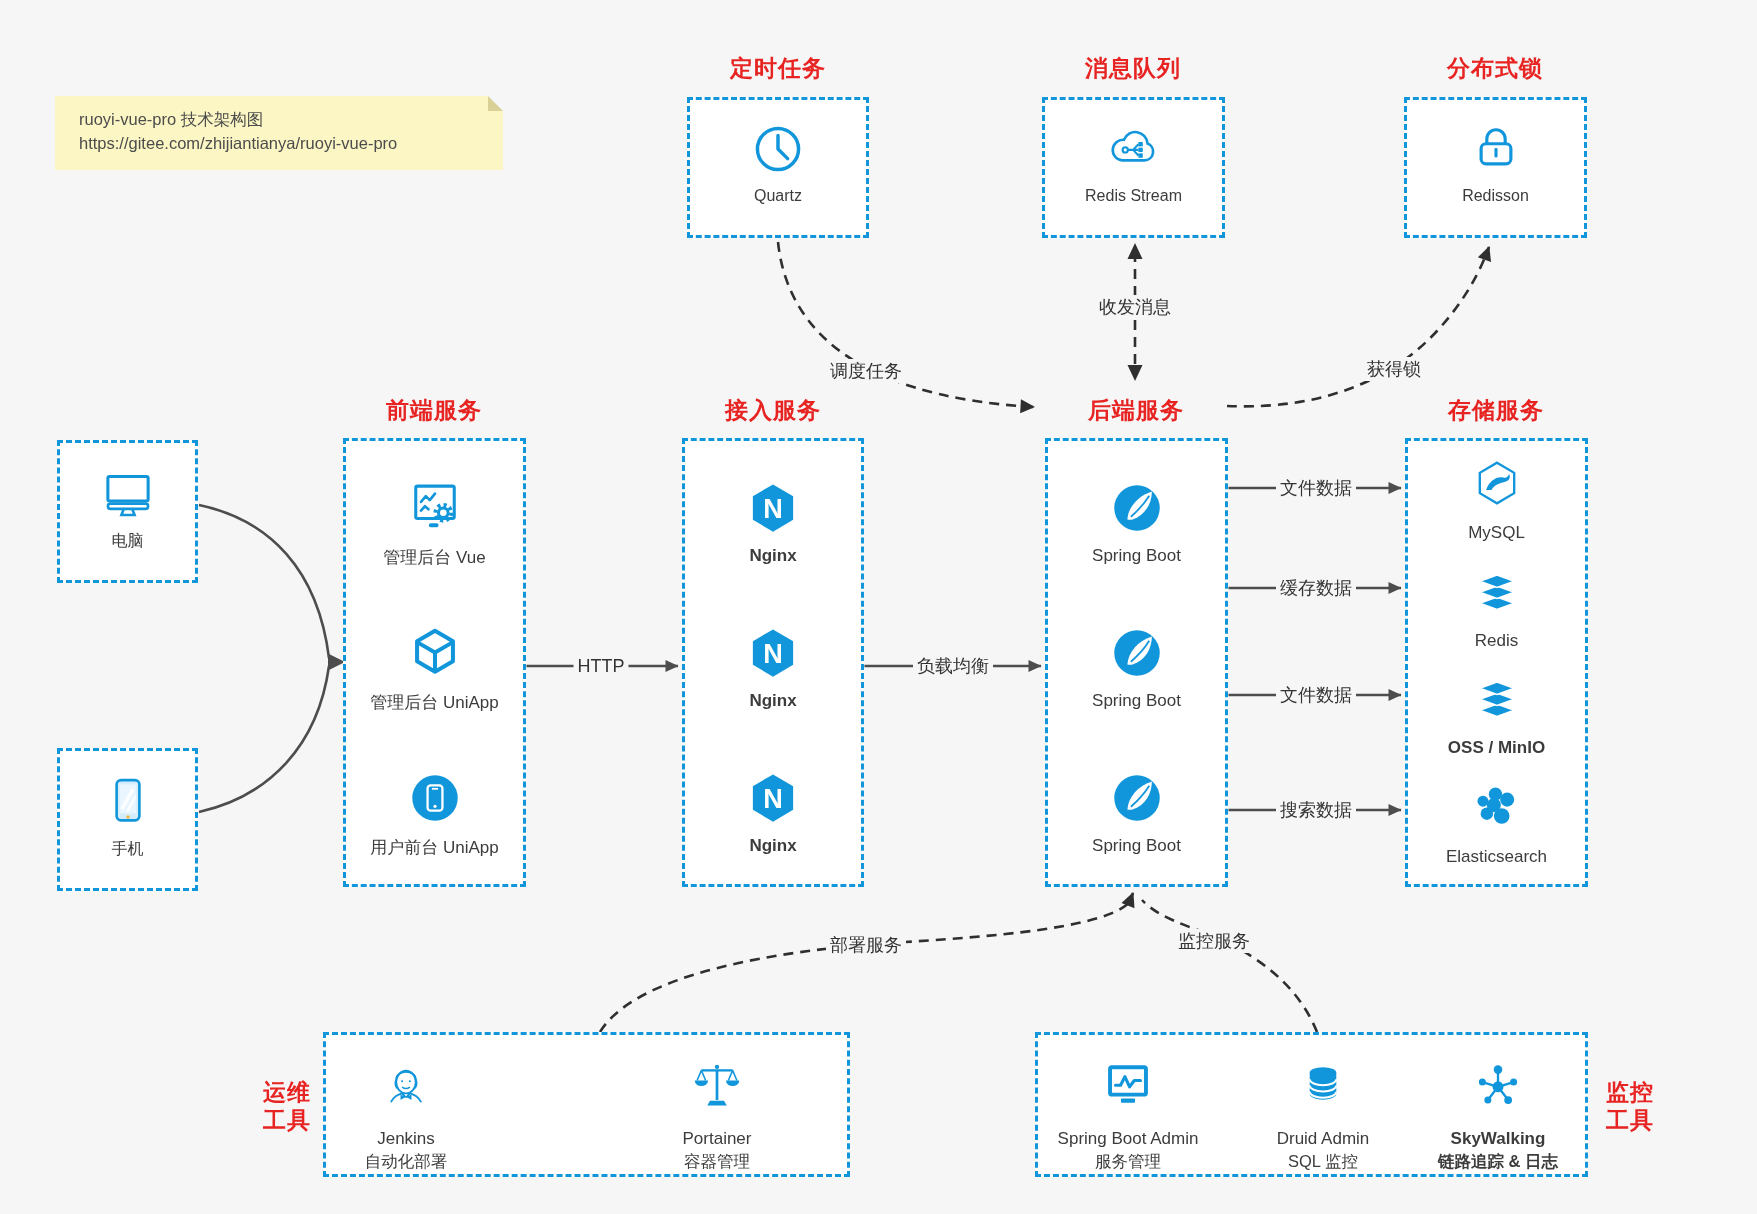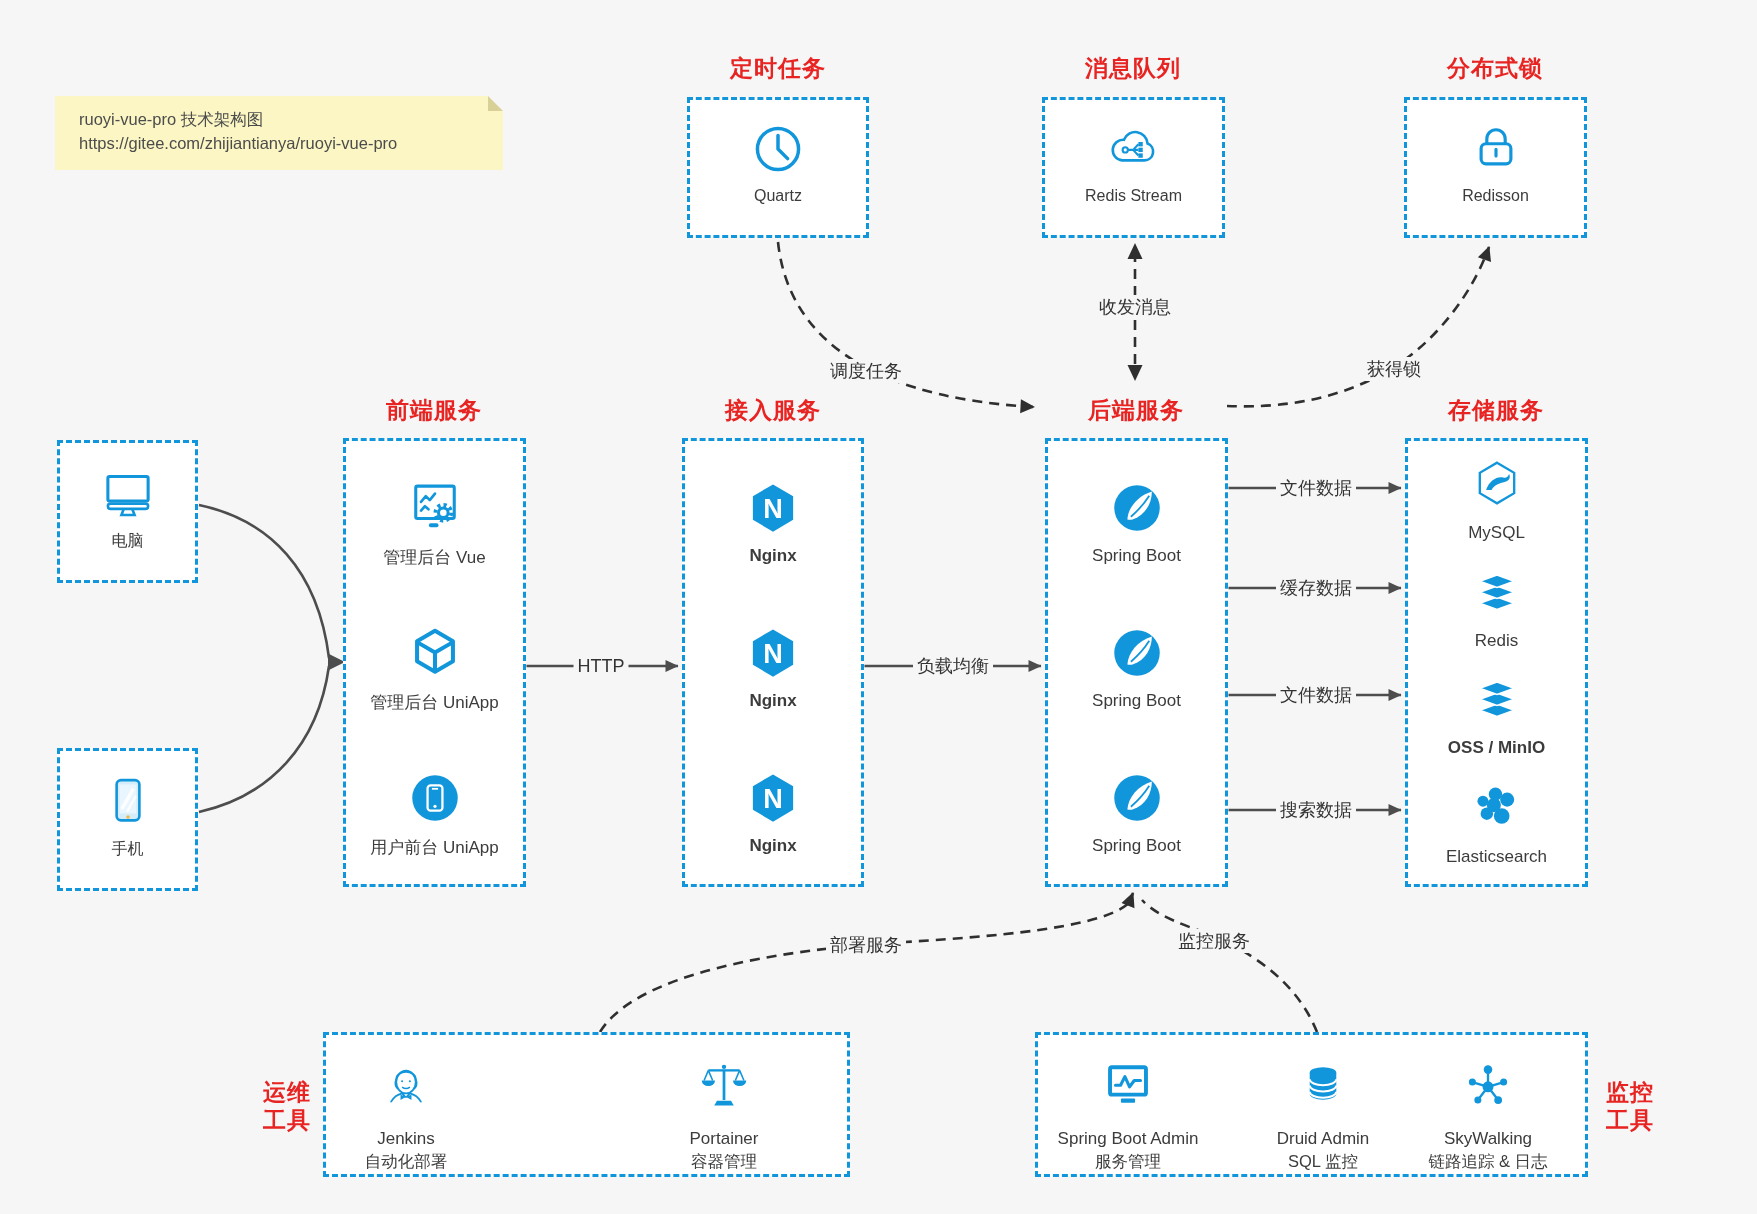--- a/index.html
+++ b/index.html
@@ -354,21 +354,21 @@
   </div>
 
   <div class="panel" style="left:323px;top:1032px;width:527px;height:145px;">
     <div class="bnode" style="left:-5px;width:170px;">
       <svg class="ic ic-sm" viewBox="0 0 64 64">
           <use href="#i-jenkins"></use>
         </svg>
       <div class="nm">Jenkins</div>
       <div class="ds">自动化部署</div>
     </div>
-    <div class="bnode" style="left:313px;width:170px;">
+    <div class="bnode" style="left:306px;width:170px;">
       <svg class="ic ic-sm" viewBox="0 0 64 64">
           <use href="#i-portainer"></use>
         </svg>
       <div class="nm">Portainer</div>
       <div class="ds">容器管理</div>
     </div>
   </div>
 
   <div class="panel" style="left:1035px;top:1032px;width:553px;height:145px;">
     <div class="bnode" style="left:-15px;width:210px;">
@@ -378,21 +378,21 @@
       <div class="nm">Spring Boot Admin</div>
       <div class="ds">服务管理</div>
     </div>
     <div class="bnode" style="left:180px;width:210px;">
       <svg class="ic ic-sm" viewBox="0 0 64 64">
           <use href="#i-druid"></use>
         </svg>
       <div class="nm">Druid Admin</div>
       <div class="ds">SQL 监控</div>
     </div>
-    <div class="bnode" style="left:345px;width:210px;">
+    <div class="bnode" style="left:355px;width:210px;font-weight:bold;">
       <svg class="ic ic-sm" viewBox="0 0 64 64">
           <use href="#i-sky"></use>
         </svg>
       <div class="nm">SkyWalking</div>
       <div class="ds">链路追踪 &amp; 日志</div>
     </div>
   </div>
 
   <div class="elabel" style="left:601px;top:666px;">HTTP</div>
   <div class="elabel" style="left:953px;top:666px;">负载均衡</div>

